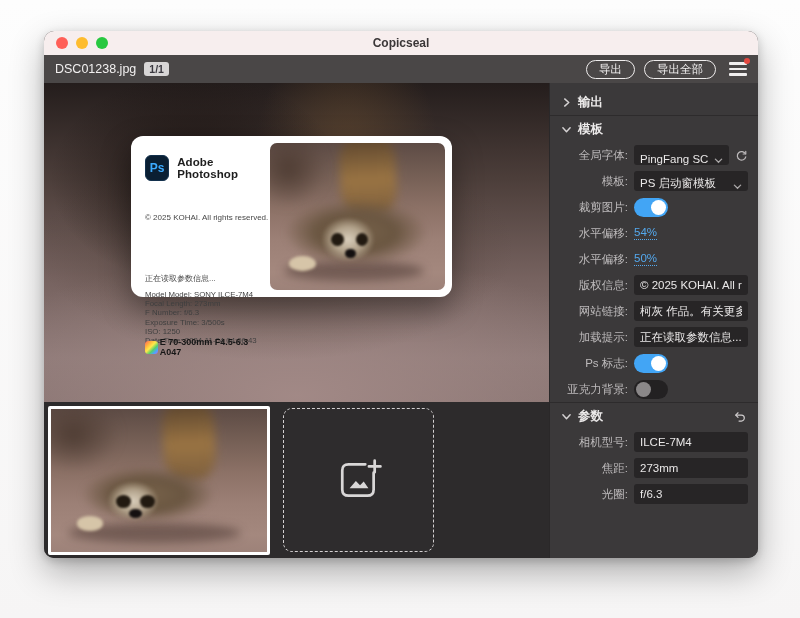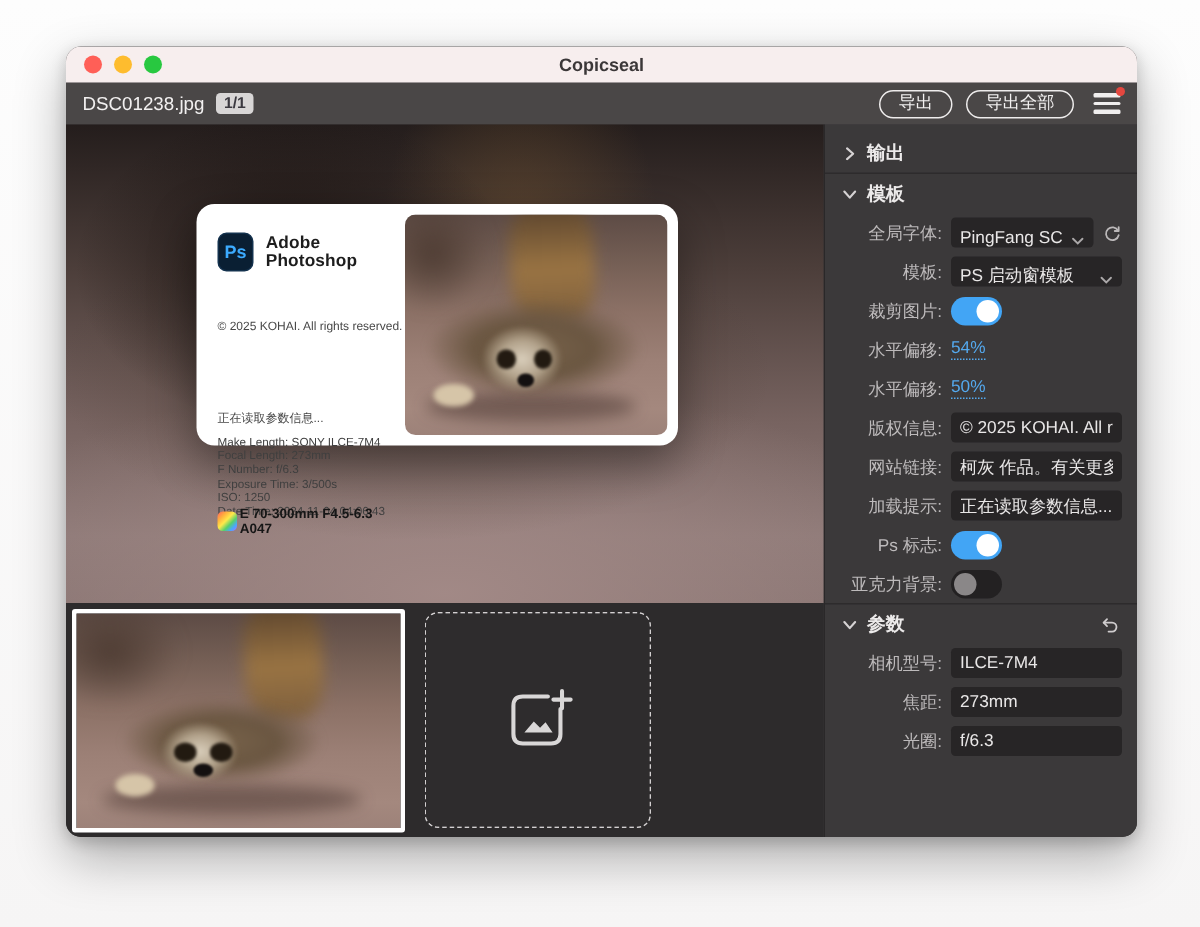--- a/index.html
+++ b/index.html
@@ -203,21 +203,21 @@
       <div class="canvas">
         <div class="card">
           <div class="card-left">
             <div class="logo-row">
               <div class="ps-logo">Ps</div>
               <div class="app-name">Adobe Photoshop</div>
             </div>
             <div class="card-copyright">© 2025 KOHAI. All rights reserved.</div>
             <div class="card-loading">正在读取参数信息...</div>
             <div class="card-exif">
-              <div>Make Length: SONY ILCE-7M4</div>
+              <div>Model Model: SONY ILCE-7M4</div>
               <div>Focal Length: 273mm</div>
               <div>F Number: f/6.3</div>
               <div>Exposure Time: 3/500s</div>
               <div>ISO: 1250</div>
               <div>Date Time: 2024-11-04 04:06:43</div>
             </div>
             <div class="lens-row">
               <span class="lens-icon"></span>
               <span class="lens-text">E 70-300mm F4.5-6.3 A047</span>
             </div>

